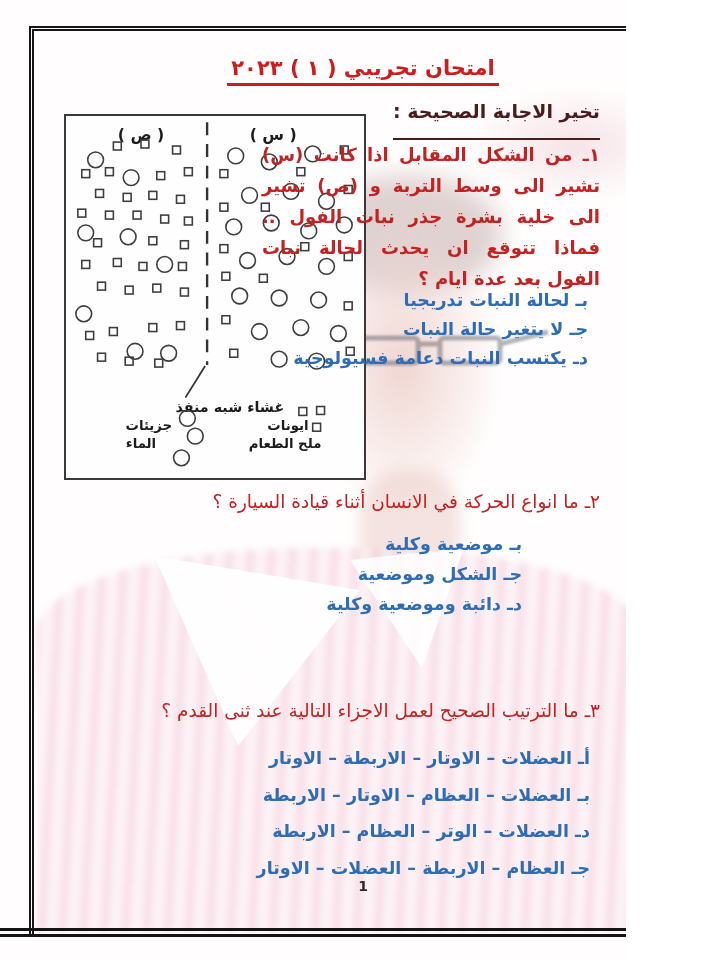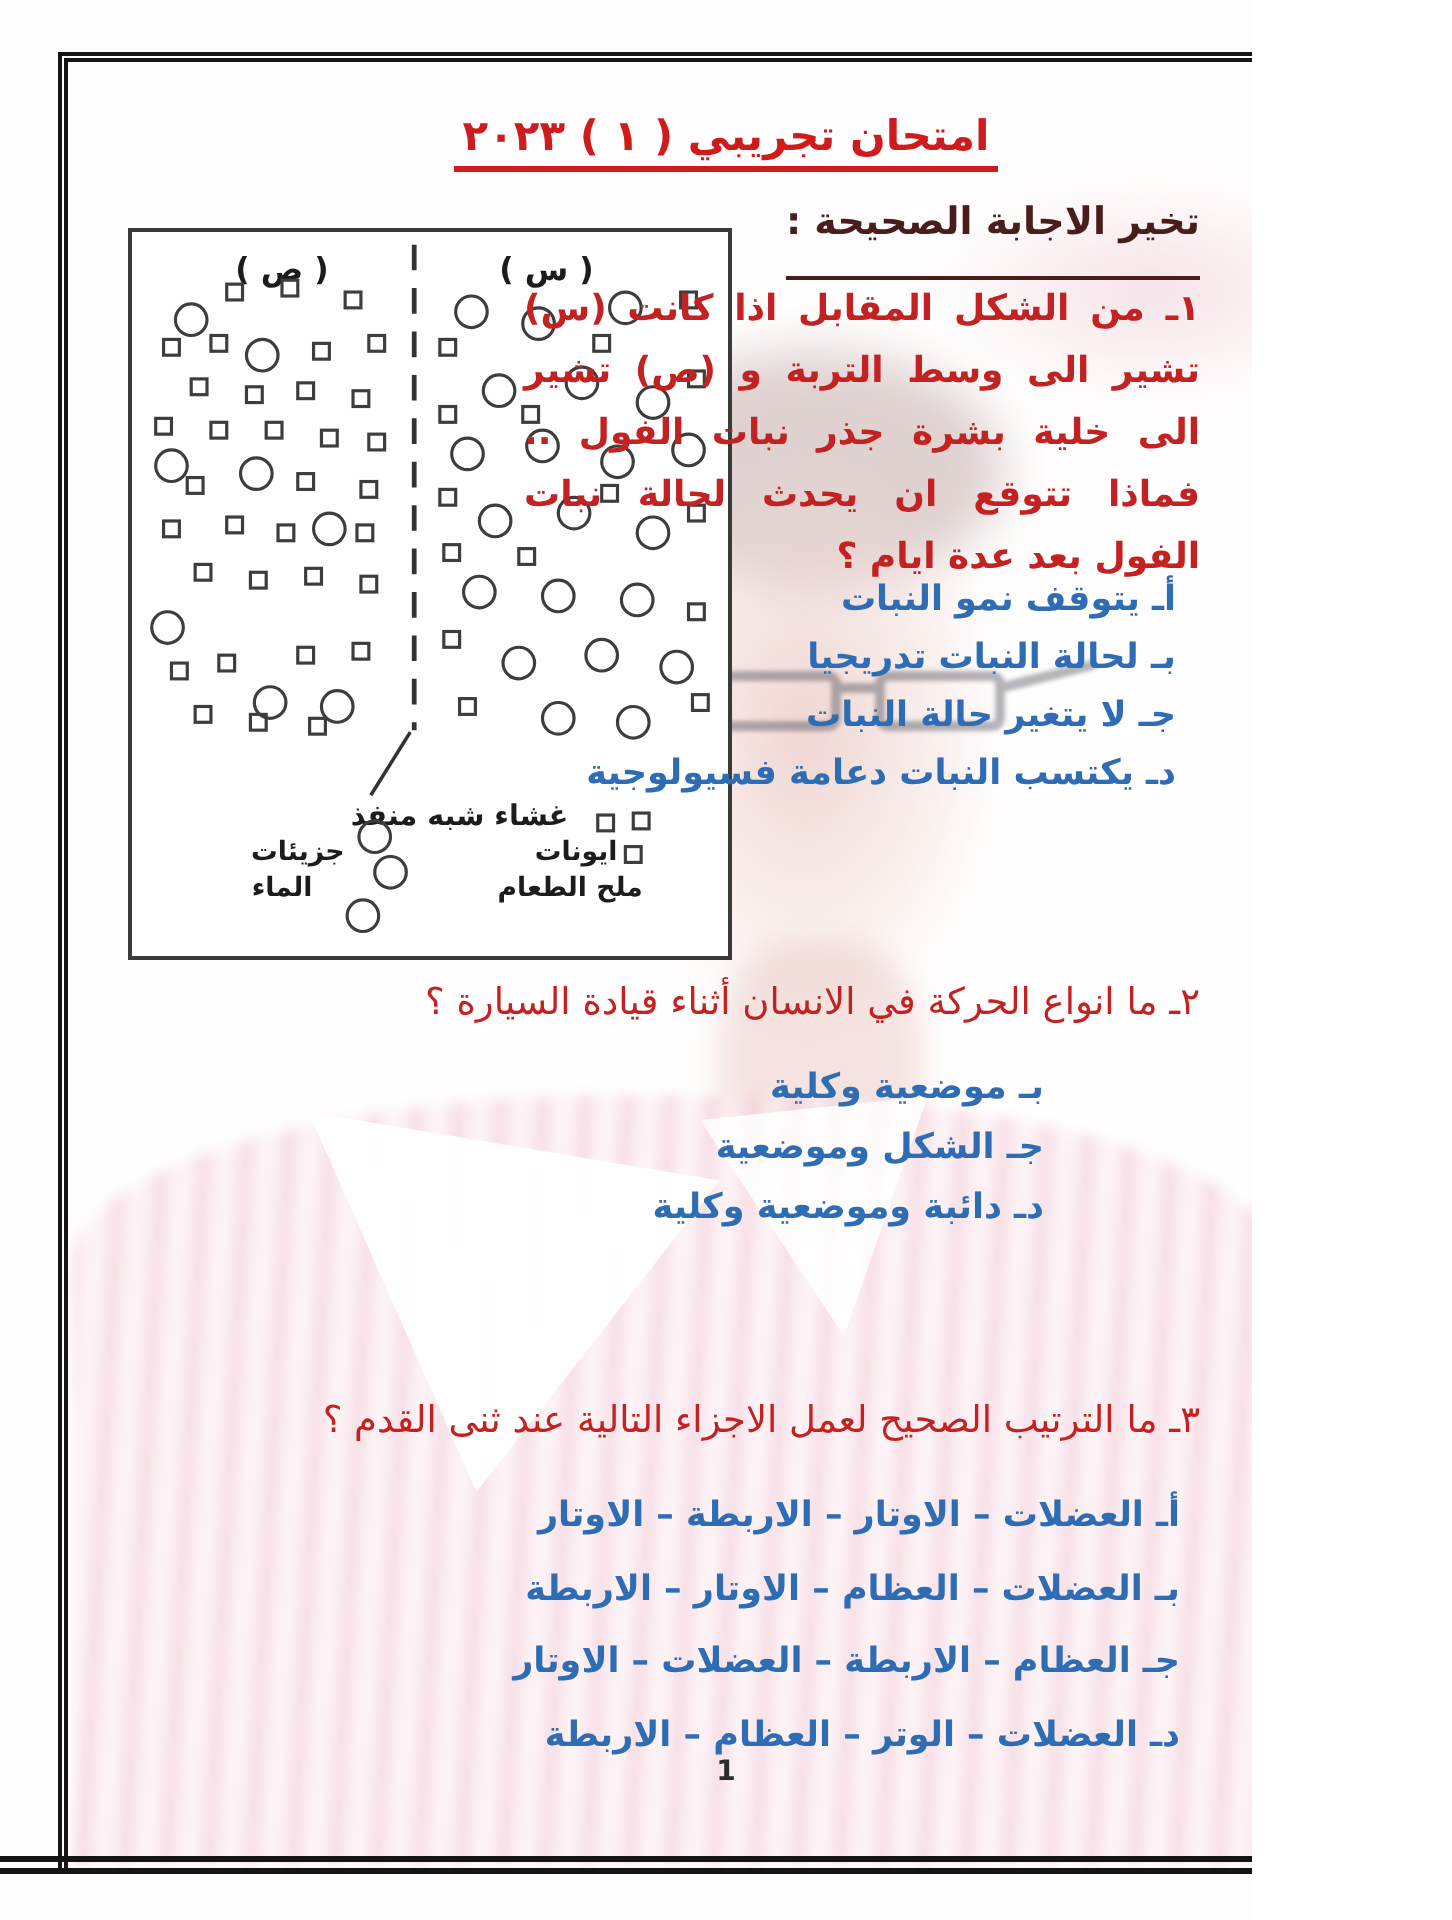--- a/index.html
+++ b/index.html
@@ -205,36 +205,35 @@
         <text x="225" y="318" font-size="13.5" text-anchor="middle">ايونات</text>
         <text x="222" y="336" font-size="13.5" text-anchor="middle">ملح الطعام</text>
         <rect class="p" x="236" y="295" width="8" height="8"></rect>
         <rect class="p" x="254" y="294" width="8" height="8"></rect>
         <rect class="p" x="250" y="311" width="8" height="8"></rect>
       </svg>
     </div>
 
     <div class="q1-text"><span>١ـ</span> <span>من الشكل المقابل اذا كانت (س) تشير الى وسط التربة و (ص) تشير الى خلية بشرة جذر نبات الفول .. فماذا تتوقع ان يحدث لحالة نبات الفول بعد عدة ايام ؟</span></div>
     <div class="opts opts1">
-      <div>أـ يتوقف نمو النبات</div>
       <div>بـ لحالة النبات تدريجيا</div>
       <div>جـ لا يتغير حالة النبات</div>
       <div>دـ يكتسب النبات دعامة فسيولوجية</div>
     </div>
 
     <div class="q q2-head"><span>٢ـ</span> <span>ما انواع الحركة في الانسان أثناء قيادة السيارة ؟</span></div>
     <div class="opts opts2">
       <div>بـ موضعية وكلية</div>
       <div>جـ الشكل وموضعية</div>
       <div>دـ دائبة وموضعية وكلية</div>
     </div>
 
     <div class="q q3-head"><span>٣ـ</span> <span>ما الترتيب الصحيح لعمل الاجزاء التالية عند ثنى القدم ؟</span></div>
     <div class="opts opts3">
       <div>أـ العضلات – الاوتار – الاربطة – الاوتار</div>
       <div>بـ العضلات – العظام – الاوتار – الاربطة</div>
+      <div>دـ العضلات – الوتر – العظام – الاربطة</div>
       <div>جـ العظام – الاربطة – العضلات – الاوتار</div>
-      <div>دـ العضلات – الوتر – العظام – الاربطة</div>
     </div>
 
     <div class="page-num">1</div>
   </div>
 </div>
 
 </body></html>

